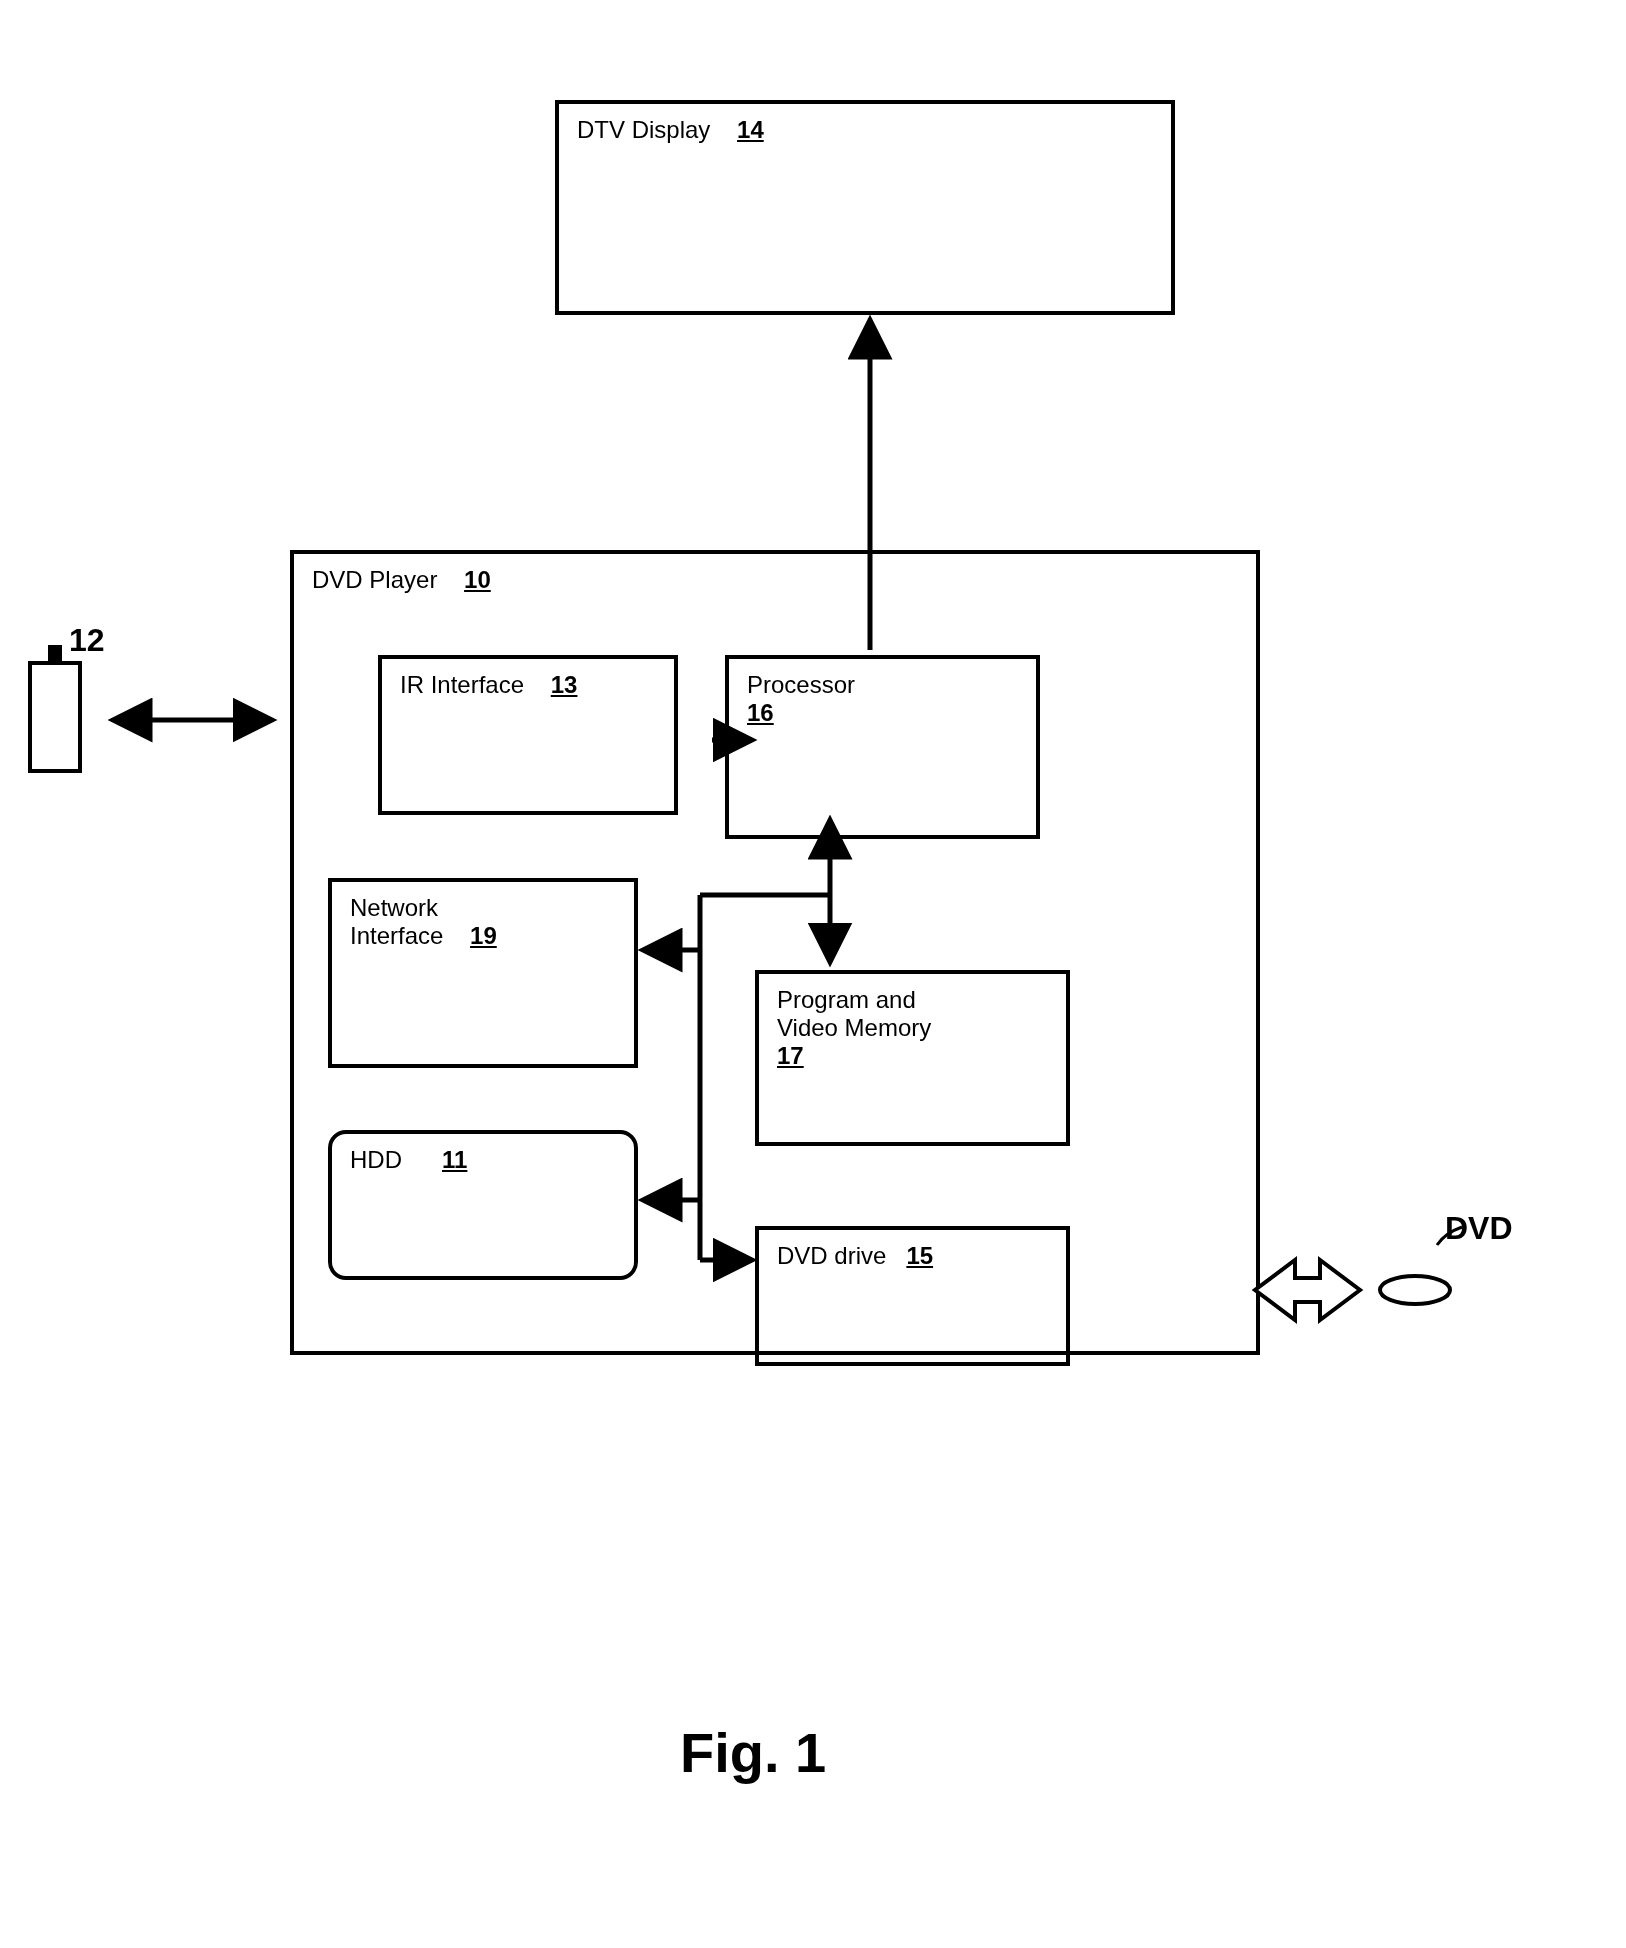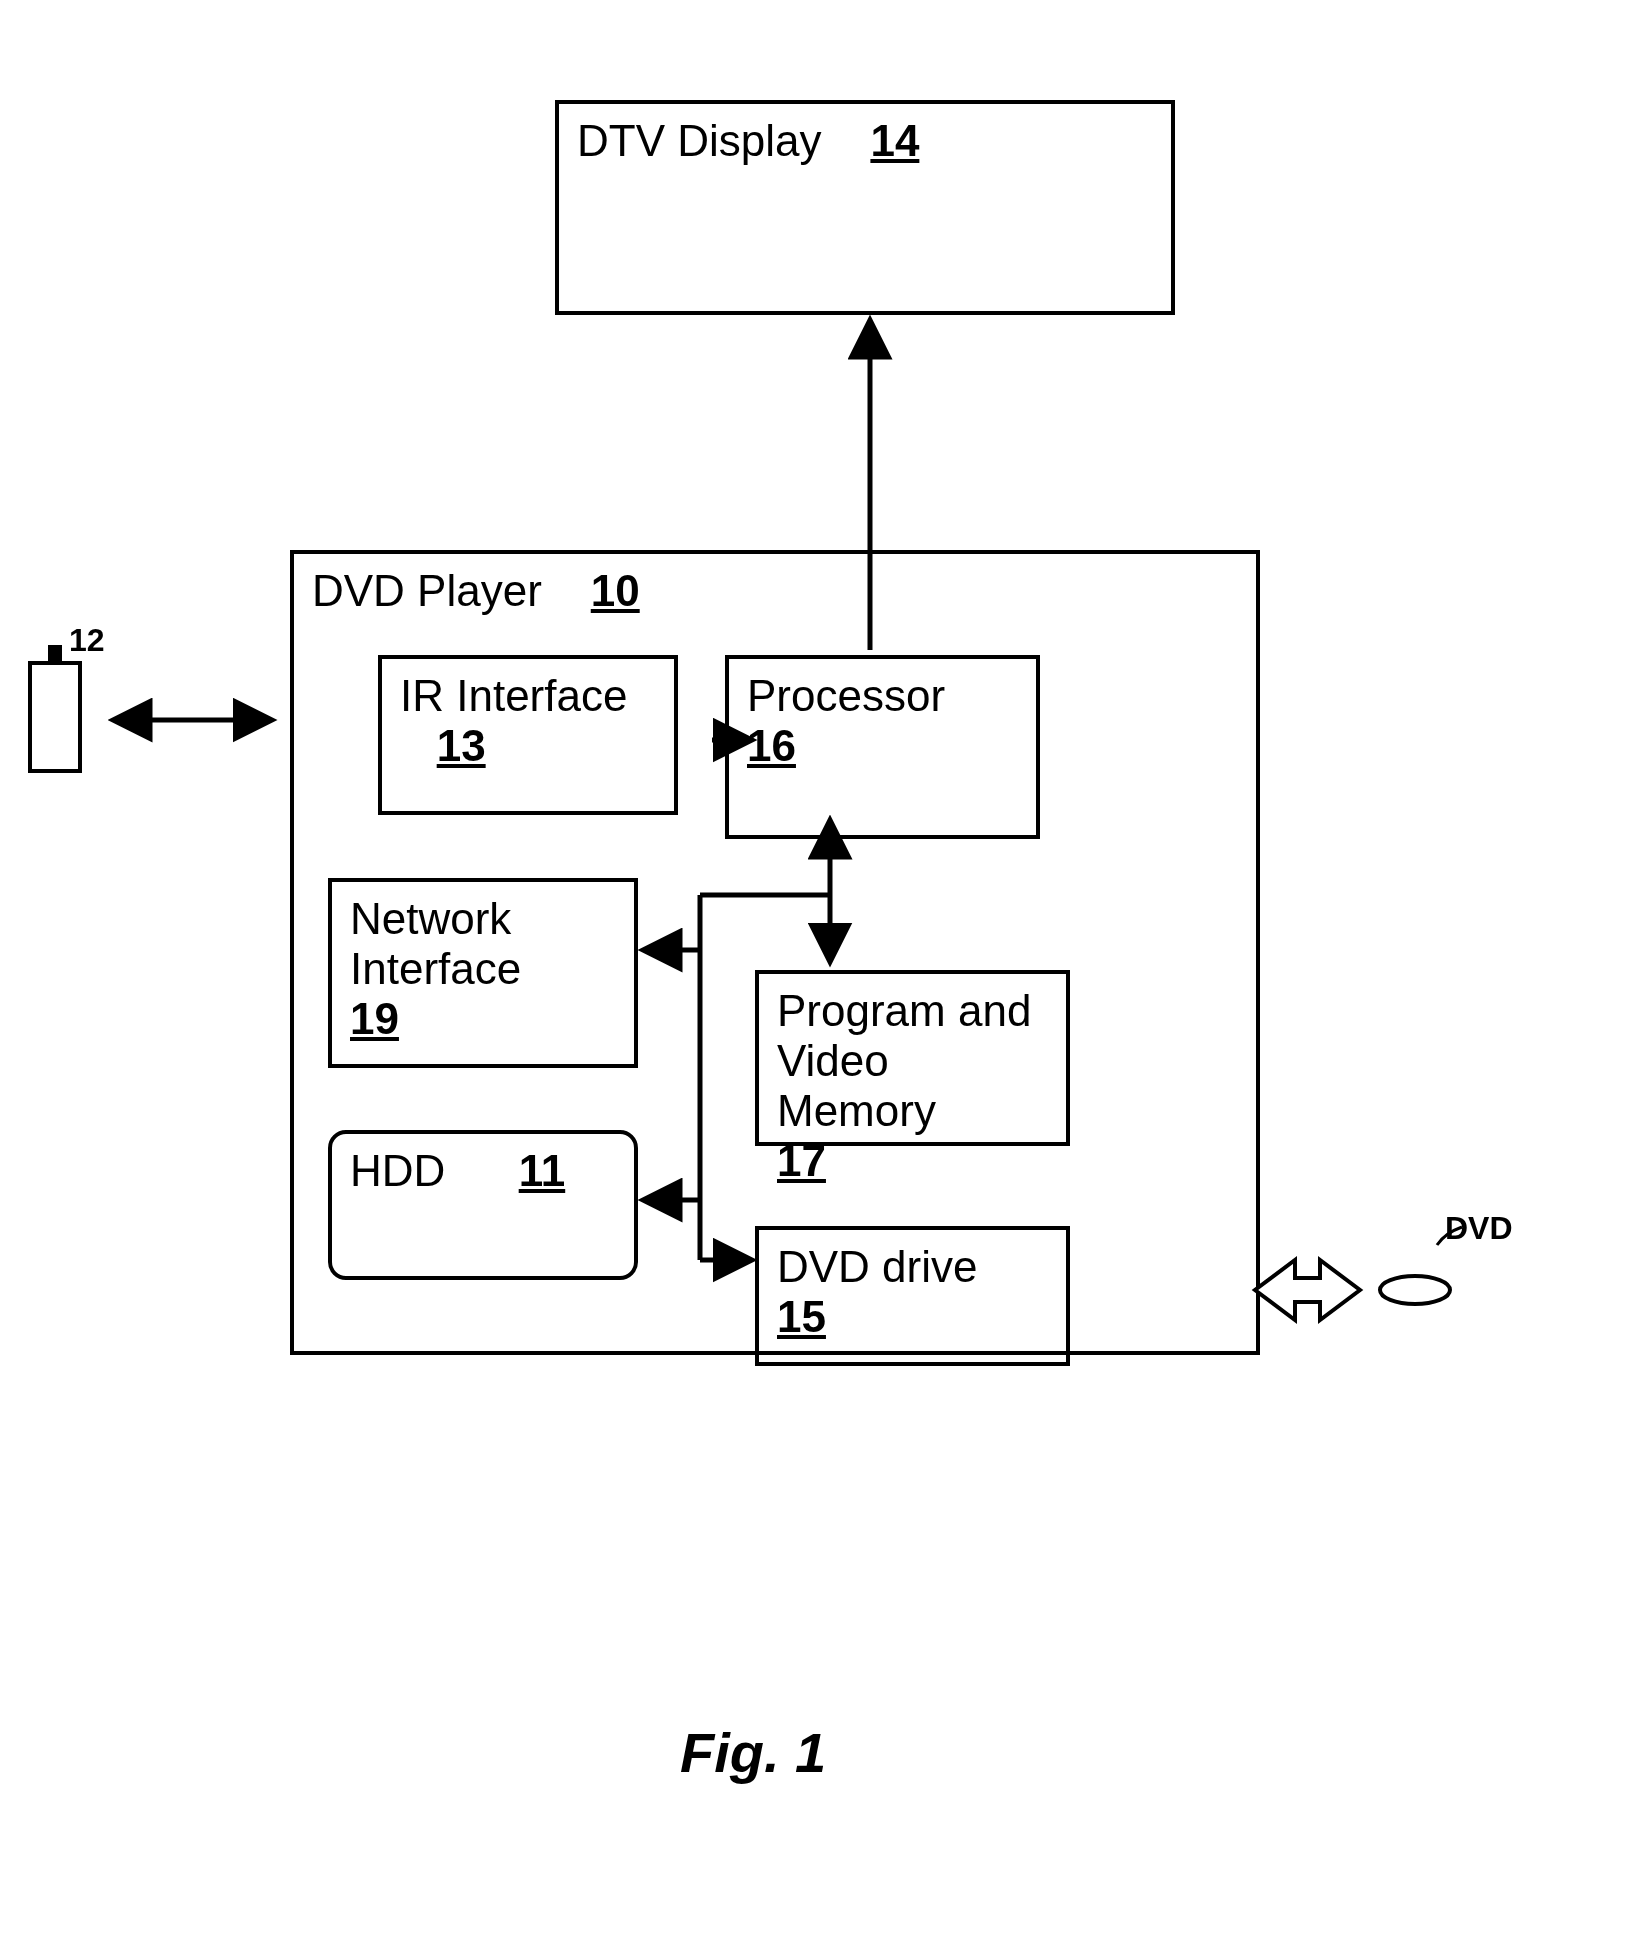--- a/index.html
+++ b/index.html
@@ -11,36 +11,35 @@
   .canvas {
     position: relative;
     width: 1626px;
     height: 1948px;
     background: #ffffff;
   }
   .box {
     position: absolute;
     border: 4px solid #000;
     box-sizing: border-box;
-    font-size: 44px;
+    font-size: 24px;
     padding: 12px 18px;
   }
   .label {
     position: absolute;
     font-size: 32px;
   }
   .num {
     text-decoration: underline;
     font-weight: bold;
   }
   .fig {
     position: absolute;
     font-weight: bold;
     font-size: 56px;
-    font-style: italic;
   }
   svg.overlay {
     position: absolute;
     left: 0;
     top: 0;
     width: 1626px;
     height: 1948px;
     pointer-events: none;
   }
 </style>

